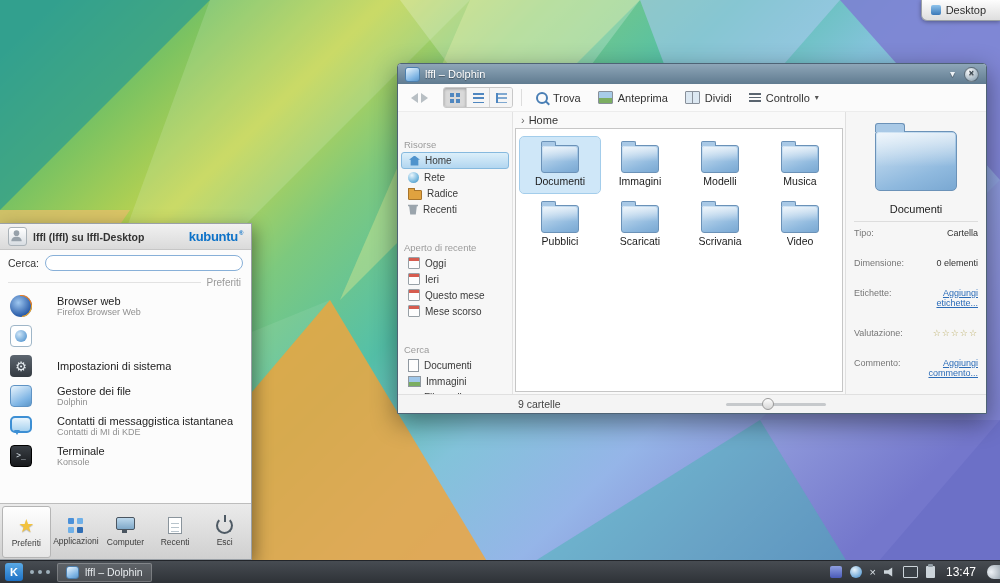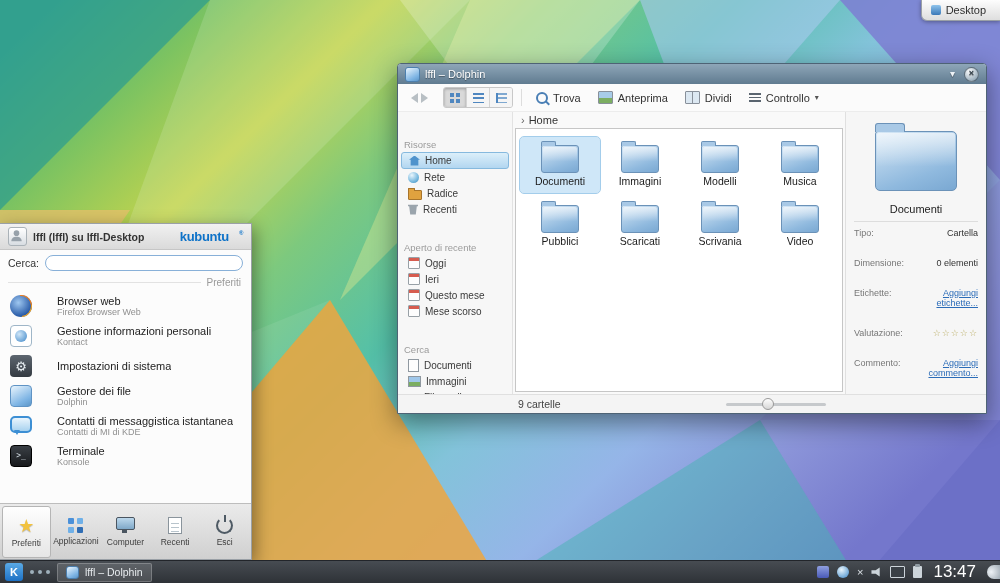--- a/index.html
+++ b/index.html
@@ -82,21 +82,21 @@
 
   .statusbar{height:18px;flex:none;display:flex;align-items:center;background:#f4f4f4;border-top:1px solid #e0e0e0;font-size:10.5px;color:#444;padding:0 10px 0 120px;}
   .zoom-slider{margin-left:auto;margin-right:150px;width:100px;height:3px;background:#c6c9cc;border-radius:2px;position:relative;}
   .zoom-handle{position:absolute;left:42%;top:50%;transform:translate(-50%,-50%);width:10px;height:10px;border-radius:50%;background:linear-gradient(#fdfdfd,#d6d6d6);border:1px solid #9a9a9a;}
 
   
   .launcher{position:absolute;left:0;top:223px;width:252px;height:337px;background:#fcfcfc;border:1px solid #9aa0a6;border-left:none;box-shadow:3px 5px 16px rgba(0,0,0,.4);display:flex;flex-direction:column;box-sizing:border-box;}
   .l-header{height:25px;flex:none;display:flex;align-items:center;gap:6px;padding:0 8px;background:linear-gradient(#f1f1f1,#dadada);border-bottom:1px solid #c6c6c6;}
   .avatar{width:17px;height:17px;border-radius:3px;background:linear-gradient(#ffffff,#d8dde2);border:1px solid #aab2b8;flex:none;}
   .l-user{font-weight:bold;color:#333;font-size:10.5px;flex:1;white-space:nowrap;overflow:hidden;}
-  .l-brand{color:#0d72c8;font-weight:bold;font-size:13px;letter-spacing:-.3px;display:flex;align-items:flex-start;gap:10px;}
+  .l-brand{color:#0d72c8;font-weight:bold;font-size:13px;letter-spacing:-.3px;display:flex;align-items:flex-start;gap:1px;}
   .brand-mark{font-size:6px;color:#0d72c8;margin-top:1px;}
   .l-search{display:flex;align-items:center;gap:6px;padding:5px 8px 3px;font-size:10.5px;color:#333;}
   .l-search input{flex:1;height:14px;border:1px solid #88b0d8;border-radius:8px;background:#fff;font-size:10.5px;padding:0 7px;outline:none;font-family:"Liberation Sans",sans-serif;}
   .l-cap{display:flex;align-items:center;gap:6px;padding:3px 10px 1px 8px;color:#999;font-size:10px;}
   .l-cap .line{flex:1;height:1px;background:#e2e2e2;}
   .l-items{flex:1;padding:2px 6px;overflow:hidden;}
   .l-item{display:flex;align-items:center;gap:25px;height:30px;padding:0 4px;border-radius:3px;}
   .ai{width:22px;height:22px;border-radius:4px;flex:none;display:flex;align-items:center;justify-content:center;box-sizing:border-box;}
   .ic-firefox{border-radius:50%;background:radial-gradient(circle at 38% 35%,#9ec7f0,#2a5ca8 68%);position:relative;overflow:hidden;}
   .ic-firefox::after{content:"";position:absolute;inset:-2px;border-radius:50%;border:3px solid transparent;border-top-color:#f57f17;border-right-color:#f5a623;transform:rotate(40deg);}
@@ -133,21 +133,21 @@
   .task-button{display:flex;align-items:center;gap:6px;height:17px;padding:0 8px;background:rgba(255,255,255,.14);border:1px solid rgba(255,255,255,.22);border-radius:2px;font-size:10.5px;white-space:nowrap;}
   .task-button .mini-dolphin{width:11px;height:11px;}
   .tray{margin-left:auto;display:flex;align-items:center;gap:8px;}
   .tr-device{width:12px;height:12px;border-radius:2px;background:linear-gradient(#8f9fe0,#4a5ab8);}
   .tr-globe{width:12px;height:12px;border-radius:50%;background:radial-gradient(circle at 38% 32%,#e8f4fc,#6fa8d8 70%,#3f74a8);}
   .tr-x{color:#dde3e8;font-size:11px;line-height:1;}
   .tr-volume{width:11px;height:11px;background:#ccd4da;clip-path:polygon(0 33%,38% 33%,75% 8%,75% 92%,38% 67%,0 67%);}
   .tr-display{width:13px;height:10px;border:1px solid #ccd4da;border-radius:1px;background:#3a4046;}
   .tr-clip{width:9px;height:12px;background:#ccd4da;border-radius:1px;position:relative;}
   .tr-clip::before{content:"";position:absolute;top:-2px;left:2px;width:5px;height:3px;background:#8f9aa2;border-radius:1px;}
-  .clock{font-size:17px;color:#fff;margin:0 3px;}
+  .clock{font-size:12px;color:#fff;margin:0 3px;}
   .cashew{width:14px;height:14px;border-radius:50% 0 0 50%;background:radial-gradient(circle at 30% 50%,#eef2f6,#9aa6b0);margin-right:-6px;flex:none;}
 </style>
 </head>
 <body>
 
 <div class="screen">
 
   <svg class="wallpaper" viewBox="0 0 1000 583" preserveAspectRatio="none">
     <defs>
       <linearGradient id="wg" x1="0" y1="0.1" x2="1" y2="0.7">
@@ -386,24 +386,20 @@
     <div class="l-items">
       <div class="l-item">
         <span class="ai ic-firefox"></span>
         <span class="l-texts">
             <span class="l-title">Browser web</span>
             <span class="l-sub">Firefox Browser Web</span>
           </span>
       </div>
       <div class="l-item">
         <span class="ai ic-kontact"></span>
-        <span class="l-texts">
-            <span class="l-title">Gestione informazioni personali</span>
-            <span class="l-sub">Kontact</span>
-          </span>
       </div>
       <div class="l-item">
         <span class="ai ic-settings">⚙</span>
         <span class="l-texts">
             <span class="l-title">Impostazioni di sistema</span>
           </span>
       </div>
       <div class="l-item">
         <span class="ai ic-dolphin"></span>
         <span class="l-texts">

